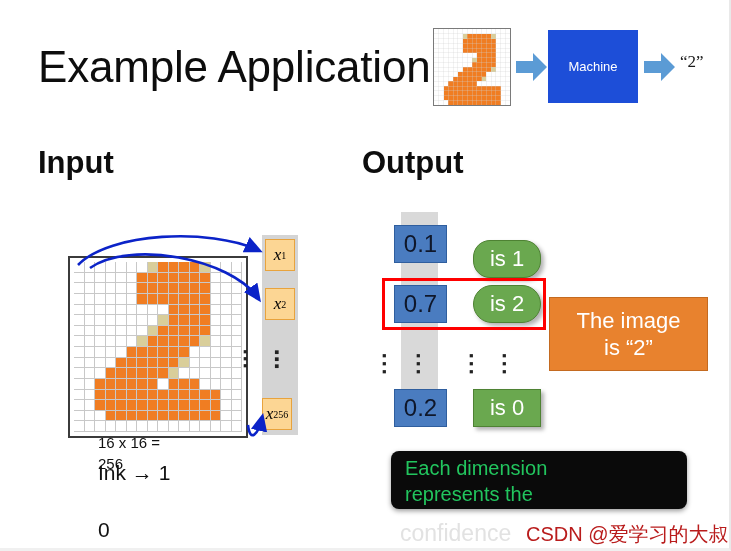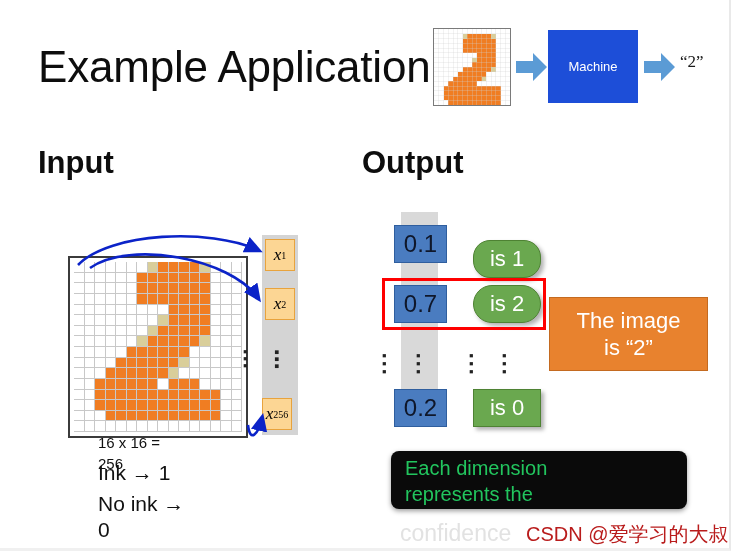--- a/index.html
+++ b/index.html
@@ -569,21 +569,20 @@
       </marker>
     </defs>
     <path d="M78,265 C110,232 210,228 258,250" stroke="#0b23c8" stroke-width="2.6" fill="none" marker-end="url(#ah)"></path>
     <path d="M90,268 C130,240 230,258 258,298" stroke="#0b23c8" stroke-width="2.6" fill="none" marker-end="url(#ah)"></path>
     <path d="M248,425 C250,443 258,435 262,418" stroke="#0b23c8" stroke-width="2.6" fill="none" marker-end="url(#ah)"></path>
   </svg>
 
   <div class="cap-1616">16 x 16 =</div>
   <div class="cap-256">256</div>
   <div class="cap-ink">Ink → 1</div>
-  <div class="cap-noink">No ink →</div>
   <div class="cap-zero">0</div>
 
   <div class="ostrip"></div>
 
   <div class="vbox v1">0.1</div>
   <div class="lbox l1">is 1</div>
 
   <div class="vbox v2">0.7</div>
   <div class="lbox l2">is 2</div>
 

